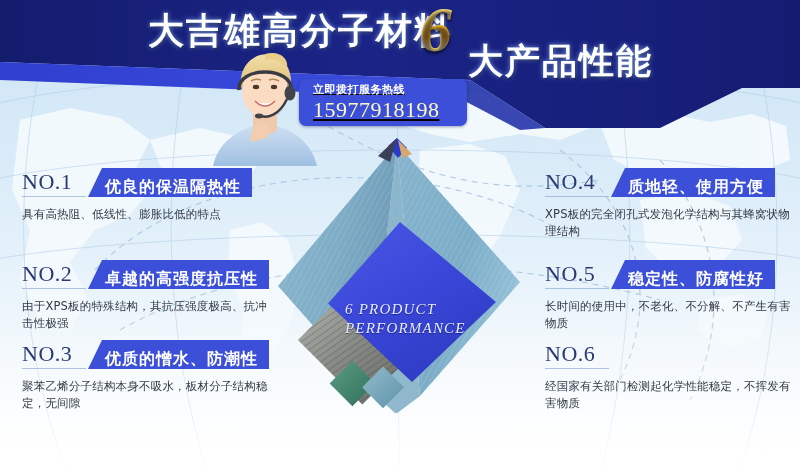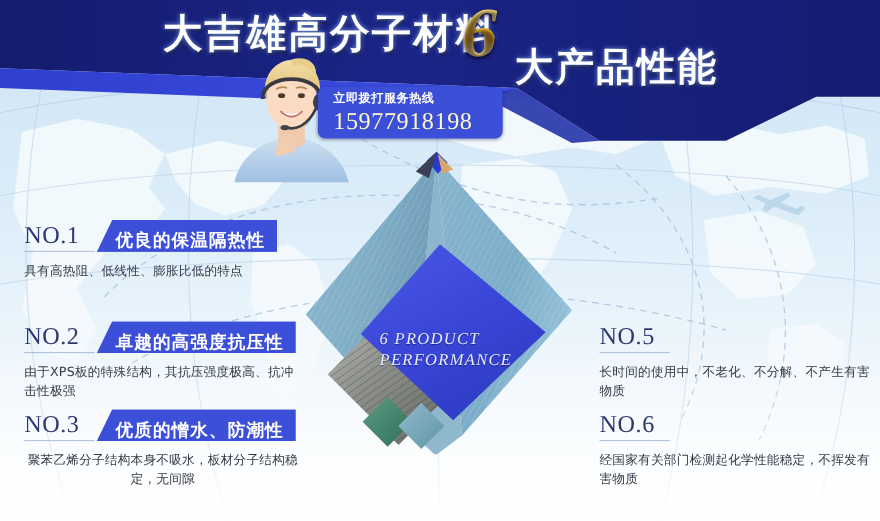--- a/index.html
+++ b/index.html
@@ -70,26 +70,27 @@
     font-size:35px;
     letter-spacing:2px;
     color:#ffffff;
     text-shadow:0 0 5px rgba(140,180,255,.85), 1px 2px 2px rgba(0,0,20,.6);
     white-space:nowrap;
   }
 
   
   #hotline {
     position:absolute;
-    left:289px; top:79px;
+    left:299px; top:79px;
     width:168px; height:47px;
     background:#3b4fd8;
     border-radius:7px;
     box-shadow:0 1px 3px rgba(0,0,60,.35);
     padding:4px 0 0 14px;
+    text-decoration:underline;
   }
   #hotline .h-label {
     font-family:"DejaVu Sans","Liberation Sans",sans-serif;
     font-size:11px; font-weight:bold; color:#ffffff;
     letter-spacing:.5px; line-height:14px;
   }
   #hotline .h-number {
     font-family:"Liberation Serif","DejaVu Serif",serif;
     font-size:22px; color:#fef9c3; line-height:25px;
     letter-spacing:.5px;
@@ -102,21 +103,20 @@
   .feature {
     position:absolute;
     width:255px;
   }
   .feature.left  { left:22px; }
   .feature.right { left:545px; }
 
   .f-head {
     position:relative;
     height:30px;
-    margin-top:32px;
   }
   .f-no {
     position:absolute; left:0; top:0;
     font-family:"Liberation Serif","DejaVu Serif",serif;
     font-size:22px;
     color:#2b3a72;
     line-height:28px;
     letter-spacing:.5px;
     white-space:nowrap;
   }
@@ -390,34 +390,43 @@
 
   <div class="feature left" style="top:260px;">
     <div class="f-head">
       <span class="f-no">NO.2</span>
       <span class="f-no-rule"></span>
       <span class="f-band">卓越的高强度抗压性</span>
     </div>
     <div class="f-desc">由于XPS板的特殊结构，其抗压强度极高、抗冲击性极强</div>
   </div>
 
-  <div class="feature left" style="top:340px;text-align:center;">
+  <div class="feature left" style="top:340px;">
     <div class="f-head">
       <span class="f-no">NO.3</span>
       <span class="f-no-rule"></span>
       <span class="f-band">优质的憎水、防潮性</span>
     </div>
     <div class="f-desc">聚苯乙烯分子结构本身不吸水，板材分子结构稳定，无间隙</div>
   </div>
 
+  <div class="feature right" style="top:168px;">
+    <div class="f-head">
+      <span class="f-no">NO.4</span>
+      <span class="f-no-rule"></span>
+      <span class="f-band">质地轻、使用方便</span>
+    </div>
+    <div class="f-desc">XPS板的完全闭孔式发泡化学结构与其蜂窝状物理结构</div>
+  </div>
 
   <div class="feature right" style="top:260px;">
     <div class="f-head">
       <span class="f-no">NO.5</span>
       <span class="f-no-rule"></span>
+      <span class="f-band">稳定性、防腐性好</span>
     </div>
     <div class="f-desc">长时间的使用中，不老化、不分解、不产生有害物质</div>
   </div>
 
   <div class="feature right" style="top:340px;">
     <div class="f-head">
       <span class="f-no">NO.6</span>
       <span class="f-no-rule"></span>
     </div>
     <div class="f-desc">经国家有关部门检测起化学性能稳定，不挥发有害物质</div>

